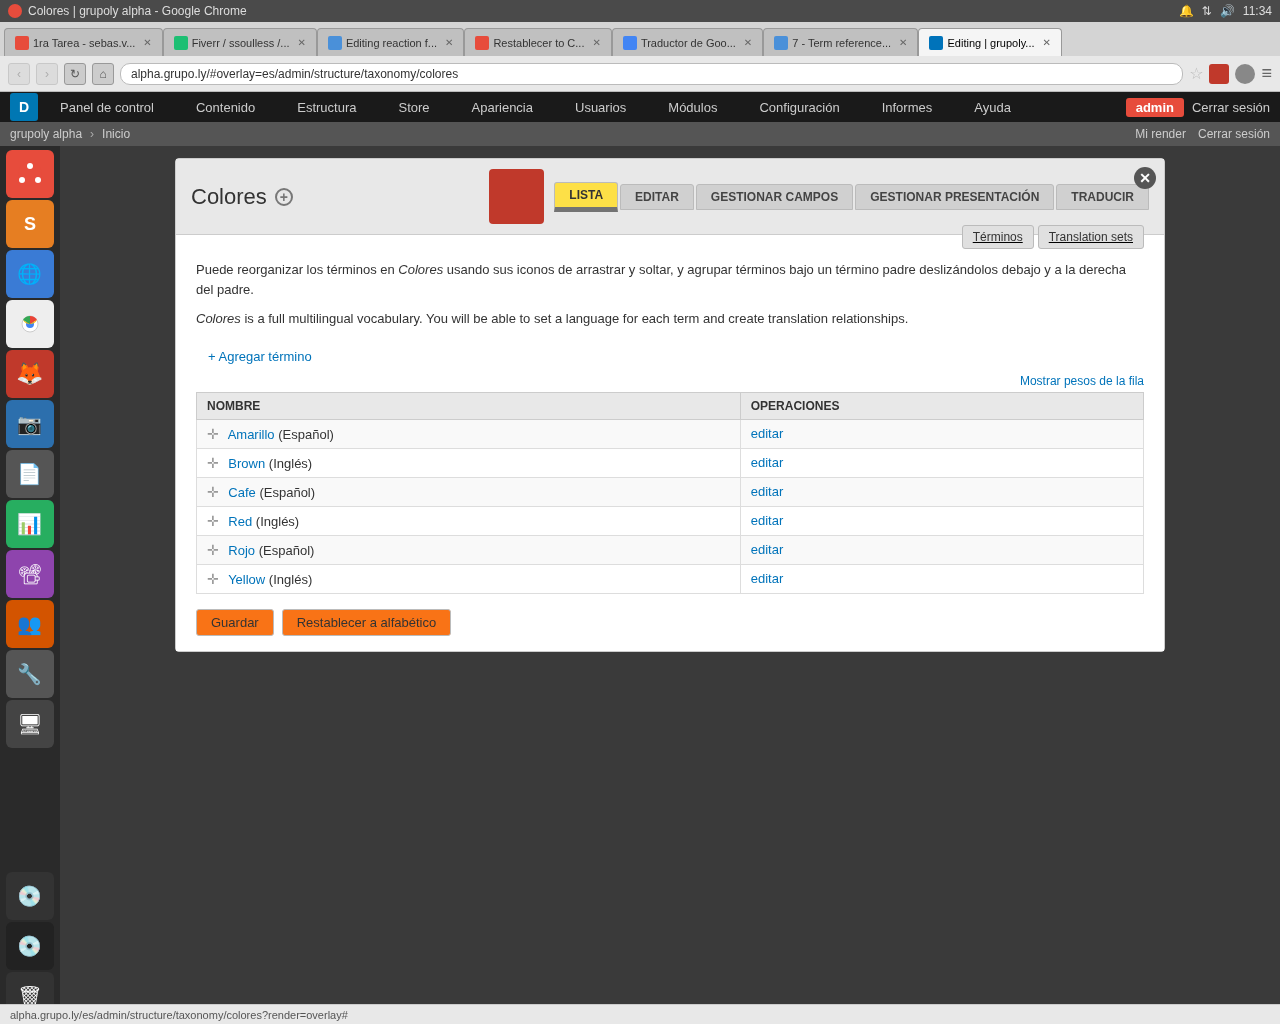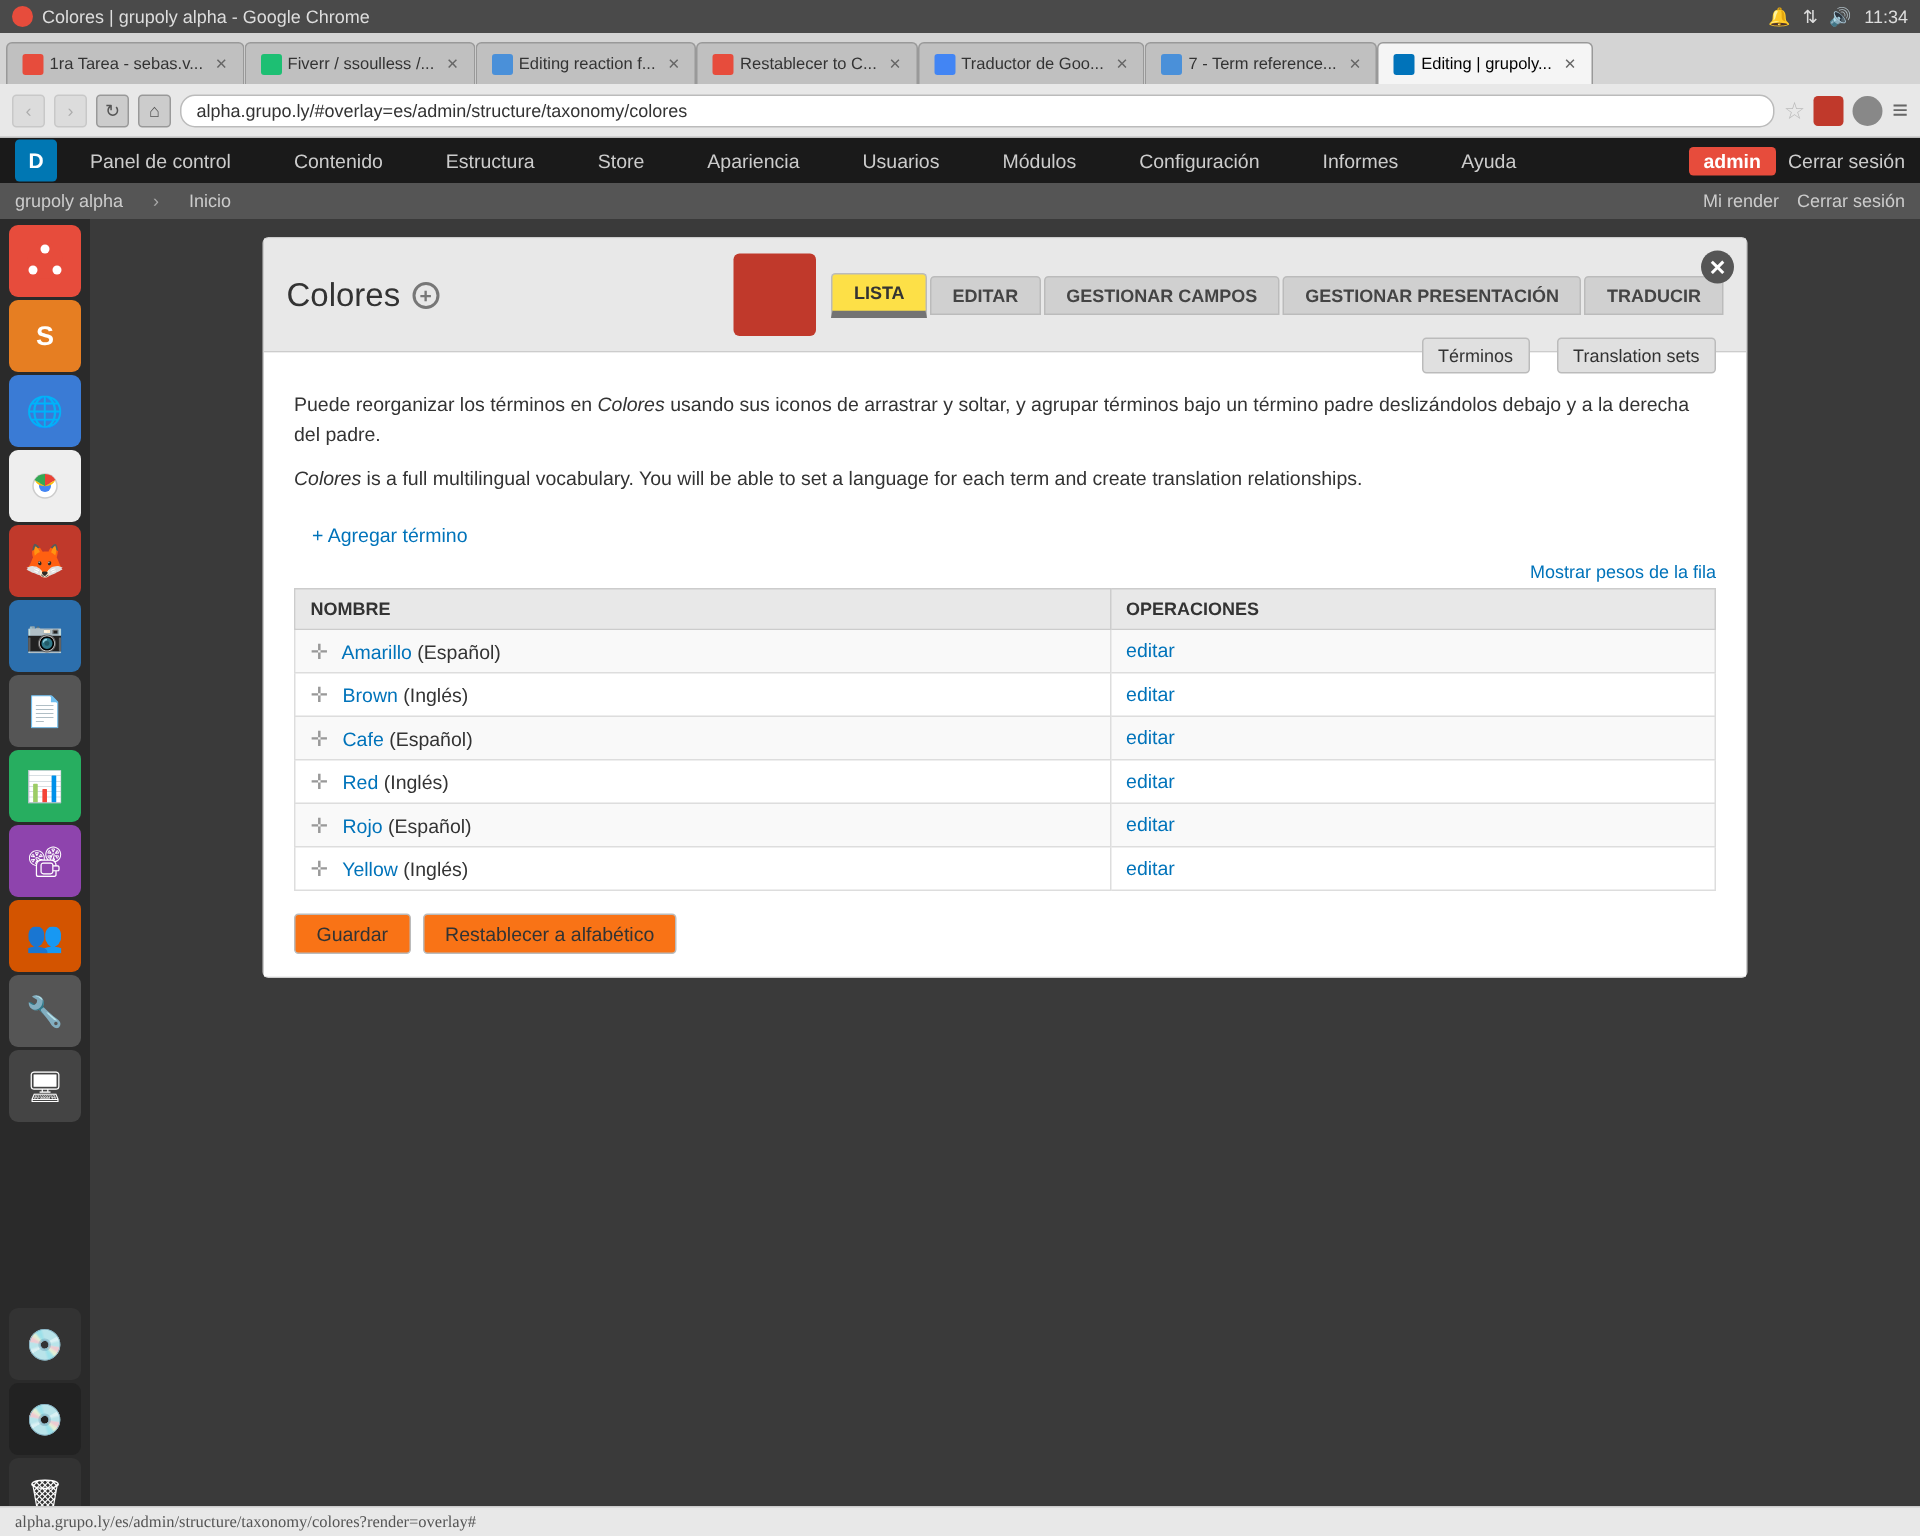--- a/index.html
+++ b/index.html
@@ -137,21 +137,21 @@
     .secondary-nav {
       background: #555;
       color: #ccc;
       padding: 2px 10px;
       font-size: 12px;
       display: flex;
       align-items: center;
       justify-content: space-between;
       height: 24px;
     }
-    .secondary-nav-left { display: flex; gap: 20px; align-items: center; color: #ccc; }
+    .secondary-nav-left { display: flex; gap: 8px; align-items: center; color: #ccc; }
     .secondary-nav-right { display: flex; gap: 12px; color: #ccc; }
 
     
     .main-area {
       display: flex;
       height: calc(1024px - 22px - 34px - 36px - 30px - 24px);
       background: #3a3a3a;
     }
 
     
@@ -268,22 +268,23 @@
       font-size: 12px;
       color: #666;
       margin-bottom: 10px;
     }
     .breadcrumb a { color: #0073ba; text-decoration: none; }
 
     
     .action-buttons {
       float: right;
       display: flex;
-      gap: 18px;
+      gap: 4px;
       margin-top: -25px;
+      text-decoration: underline;
     }
     .action-btn {
       background: #e0e0e0;
       border: 1px solid #bbb;
       border-radius: 3px;
       padding: 4px 10px;
       font-size: 12px;
       color: #333;
       cursor: pointer;
     }
@@ -371,21 +372,20 @@
       padding: 2px 10px;
       font-size: 11px;
       color: #555;
       height: 20px;
       display: flex;
       align-items: center;
       position: fixed;
       bottom: 0;
       left: 0;
       right: 0;
-      font-family: Liberation Serif, serif;
     }
 
     .clearfix::after { content: ''; display: table; clear: both; }
   </style>
 </head>
 <body>
 
 <div class="browser-titlebar">
   <div class="browser-titlebar-left">
     <div class="titlebar-icon" style="background:#e74c3c;width:14px;height:14px;border-radius:50%;"></div>

